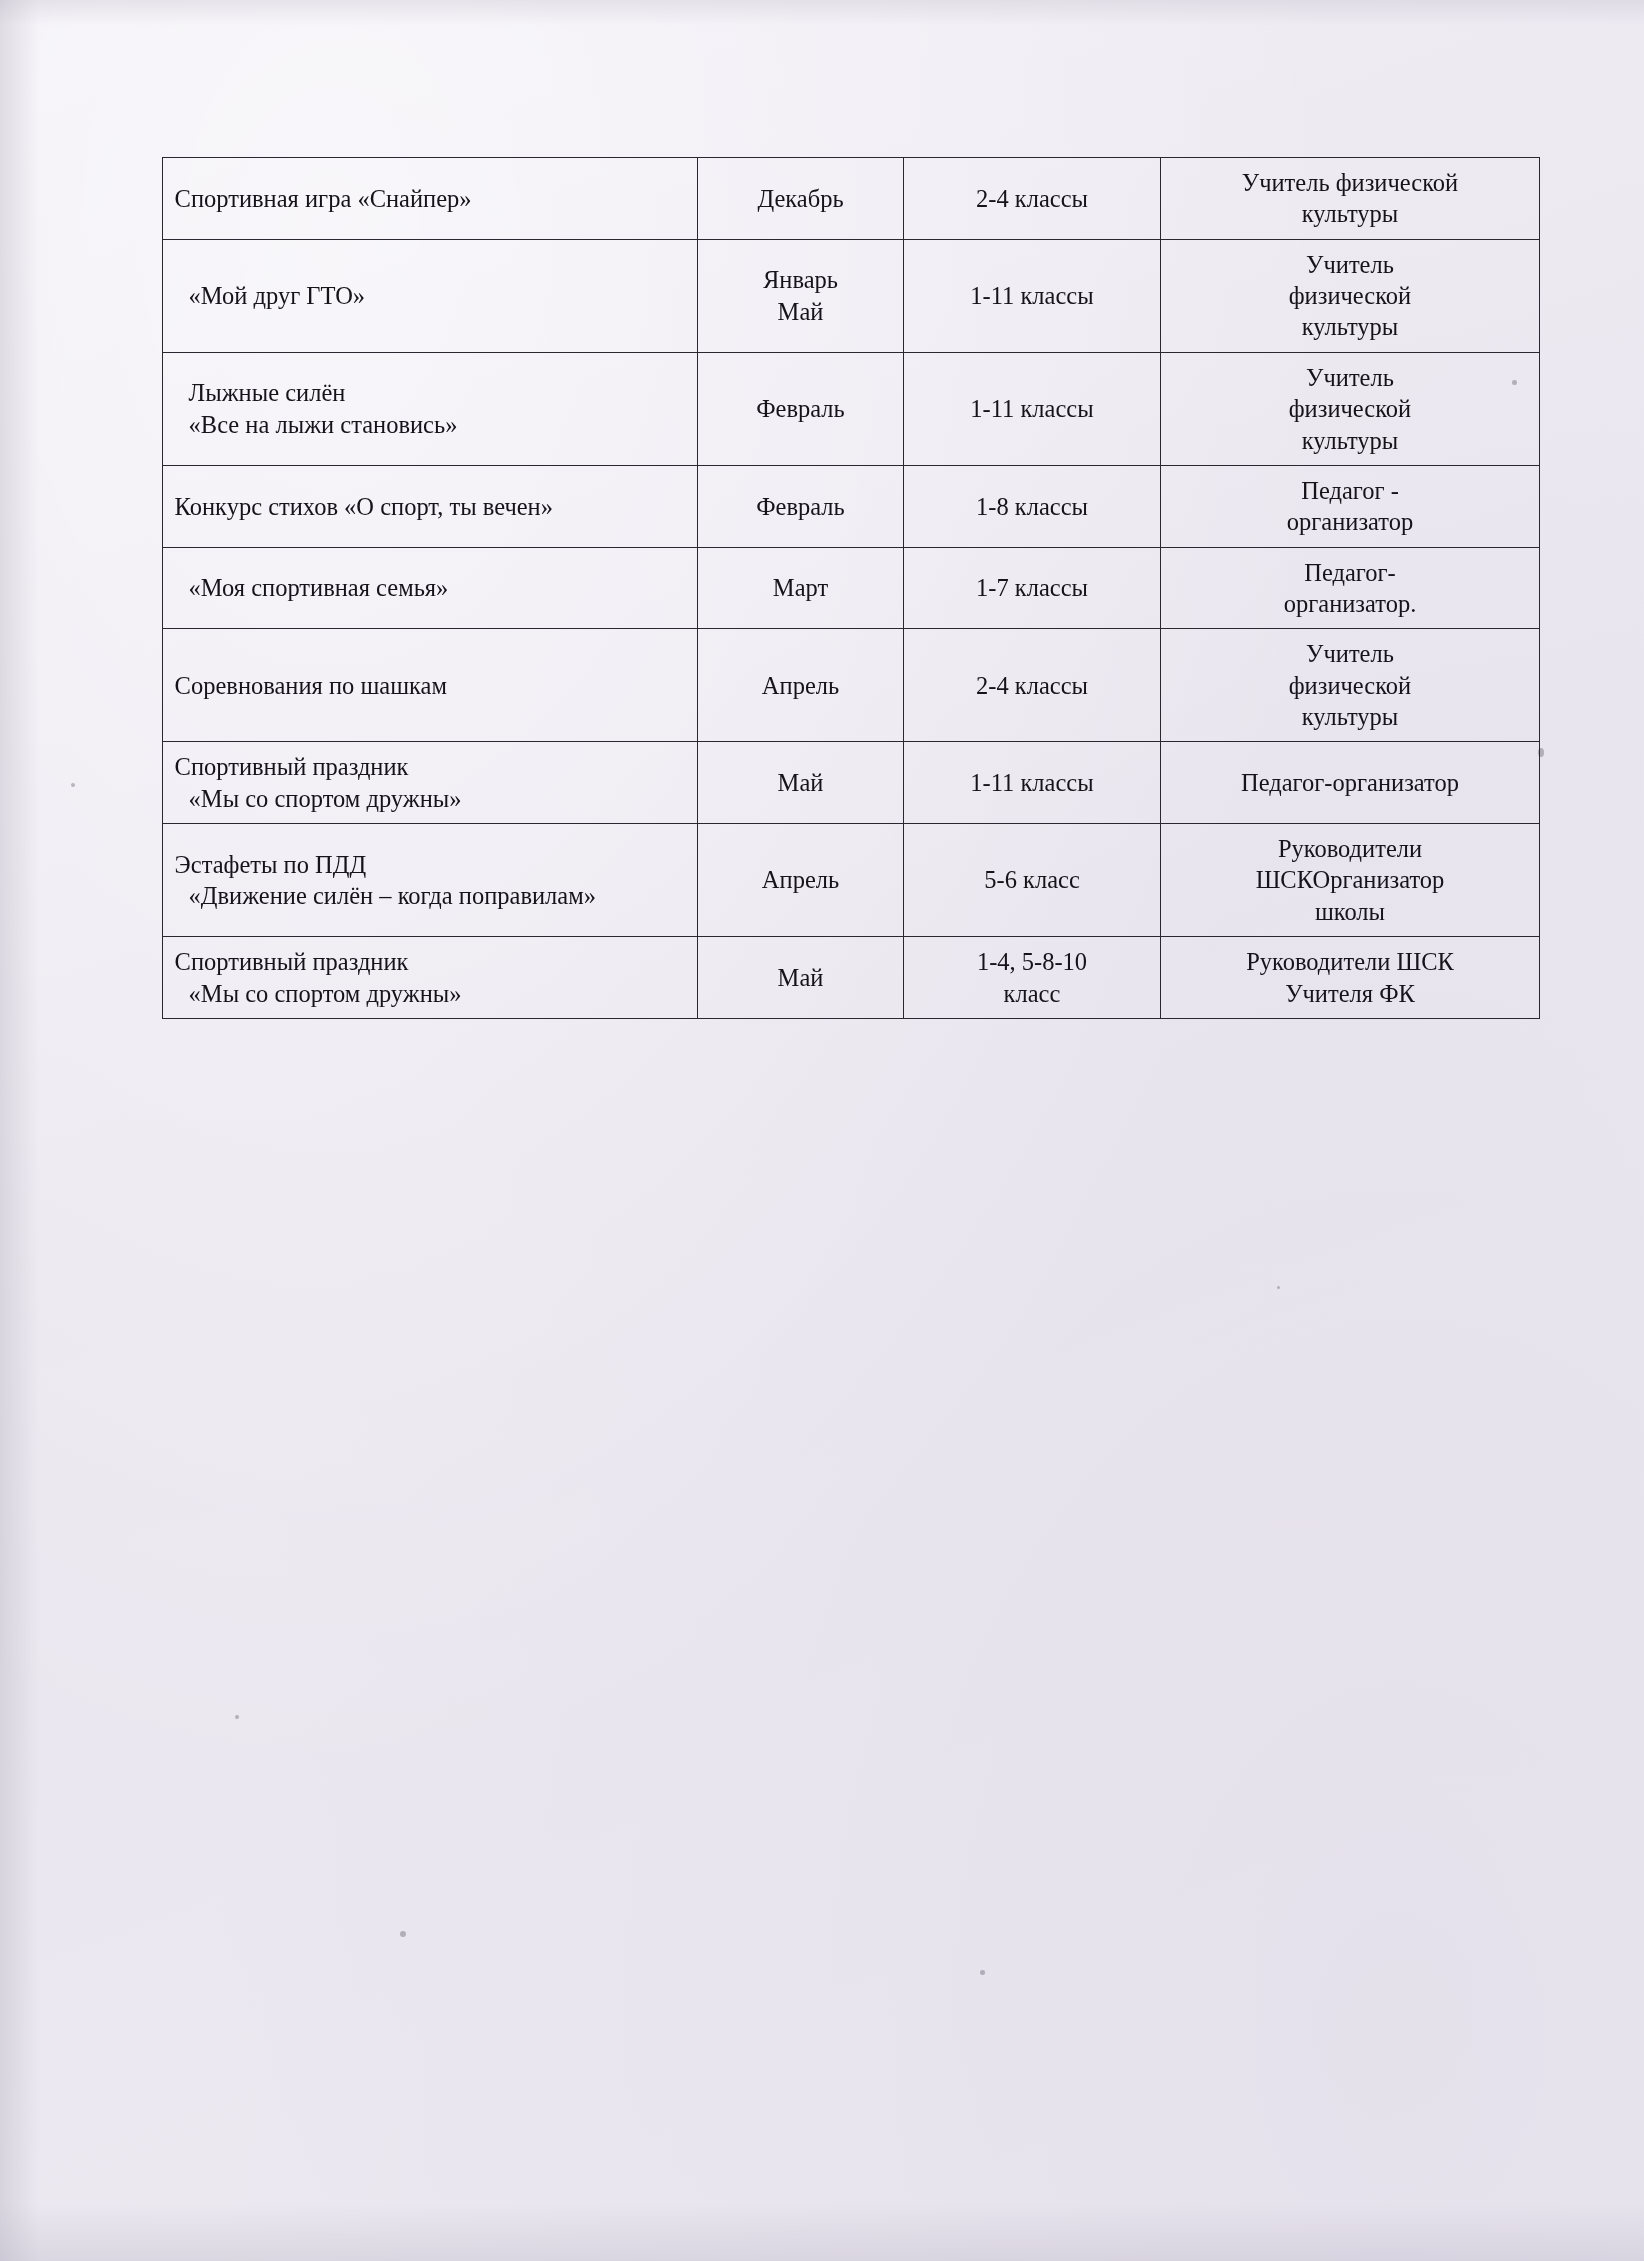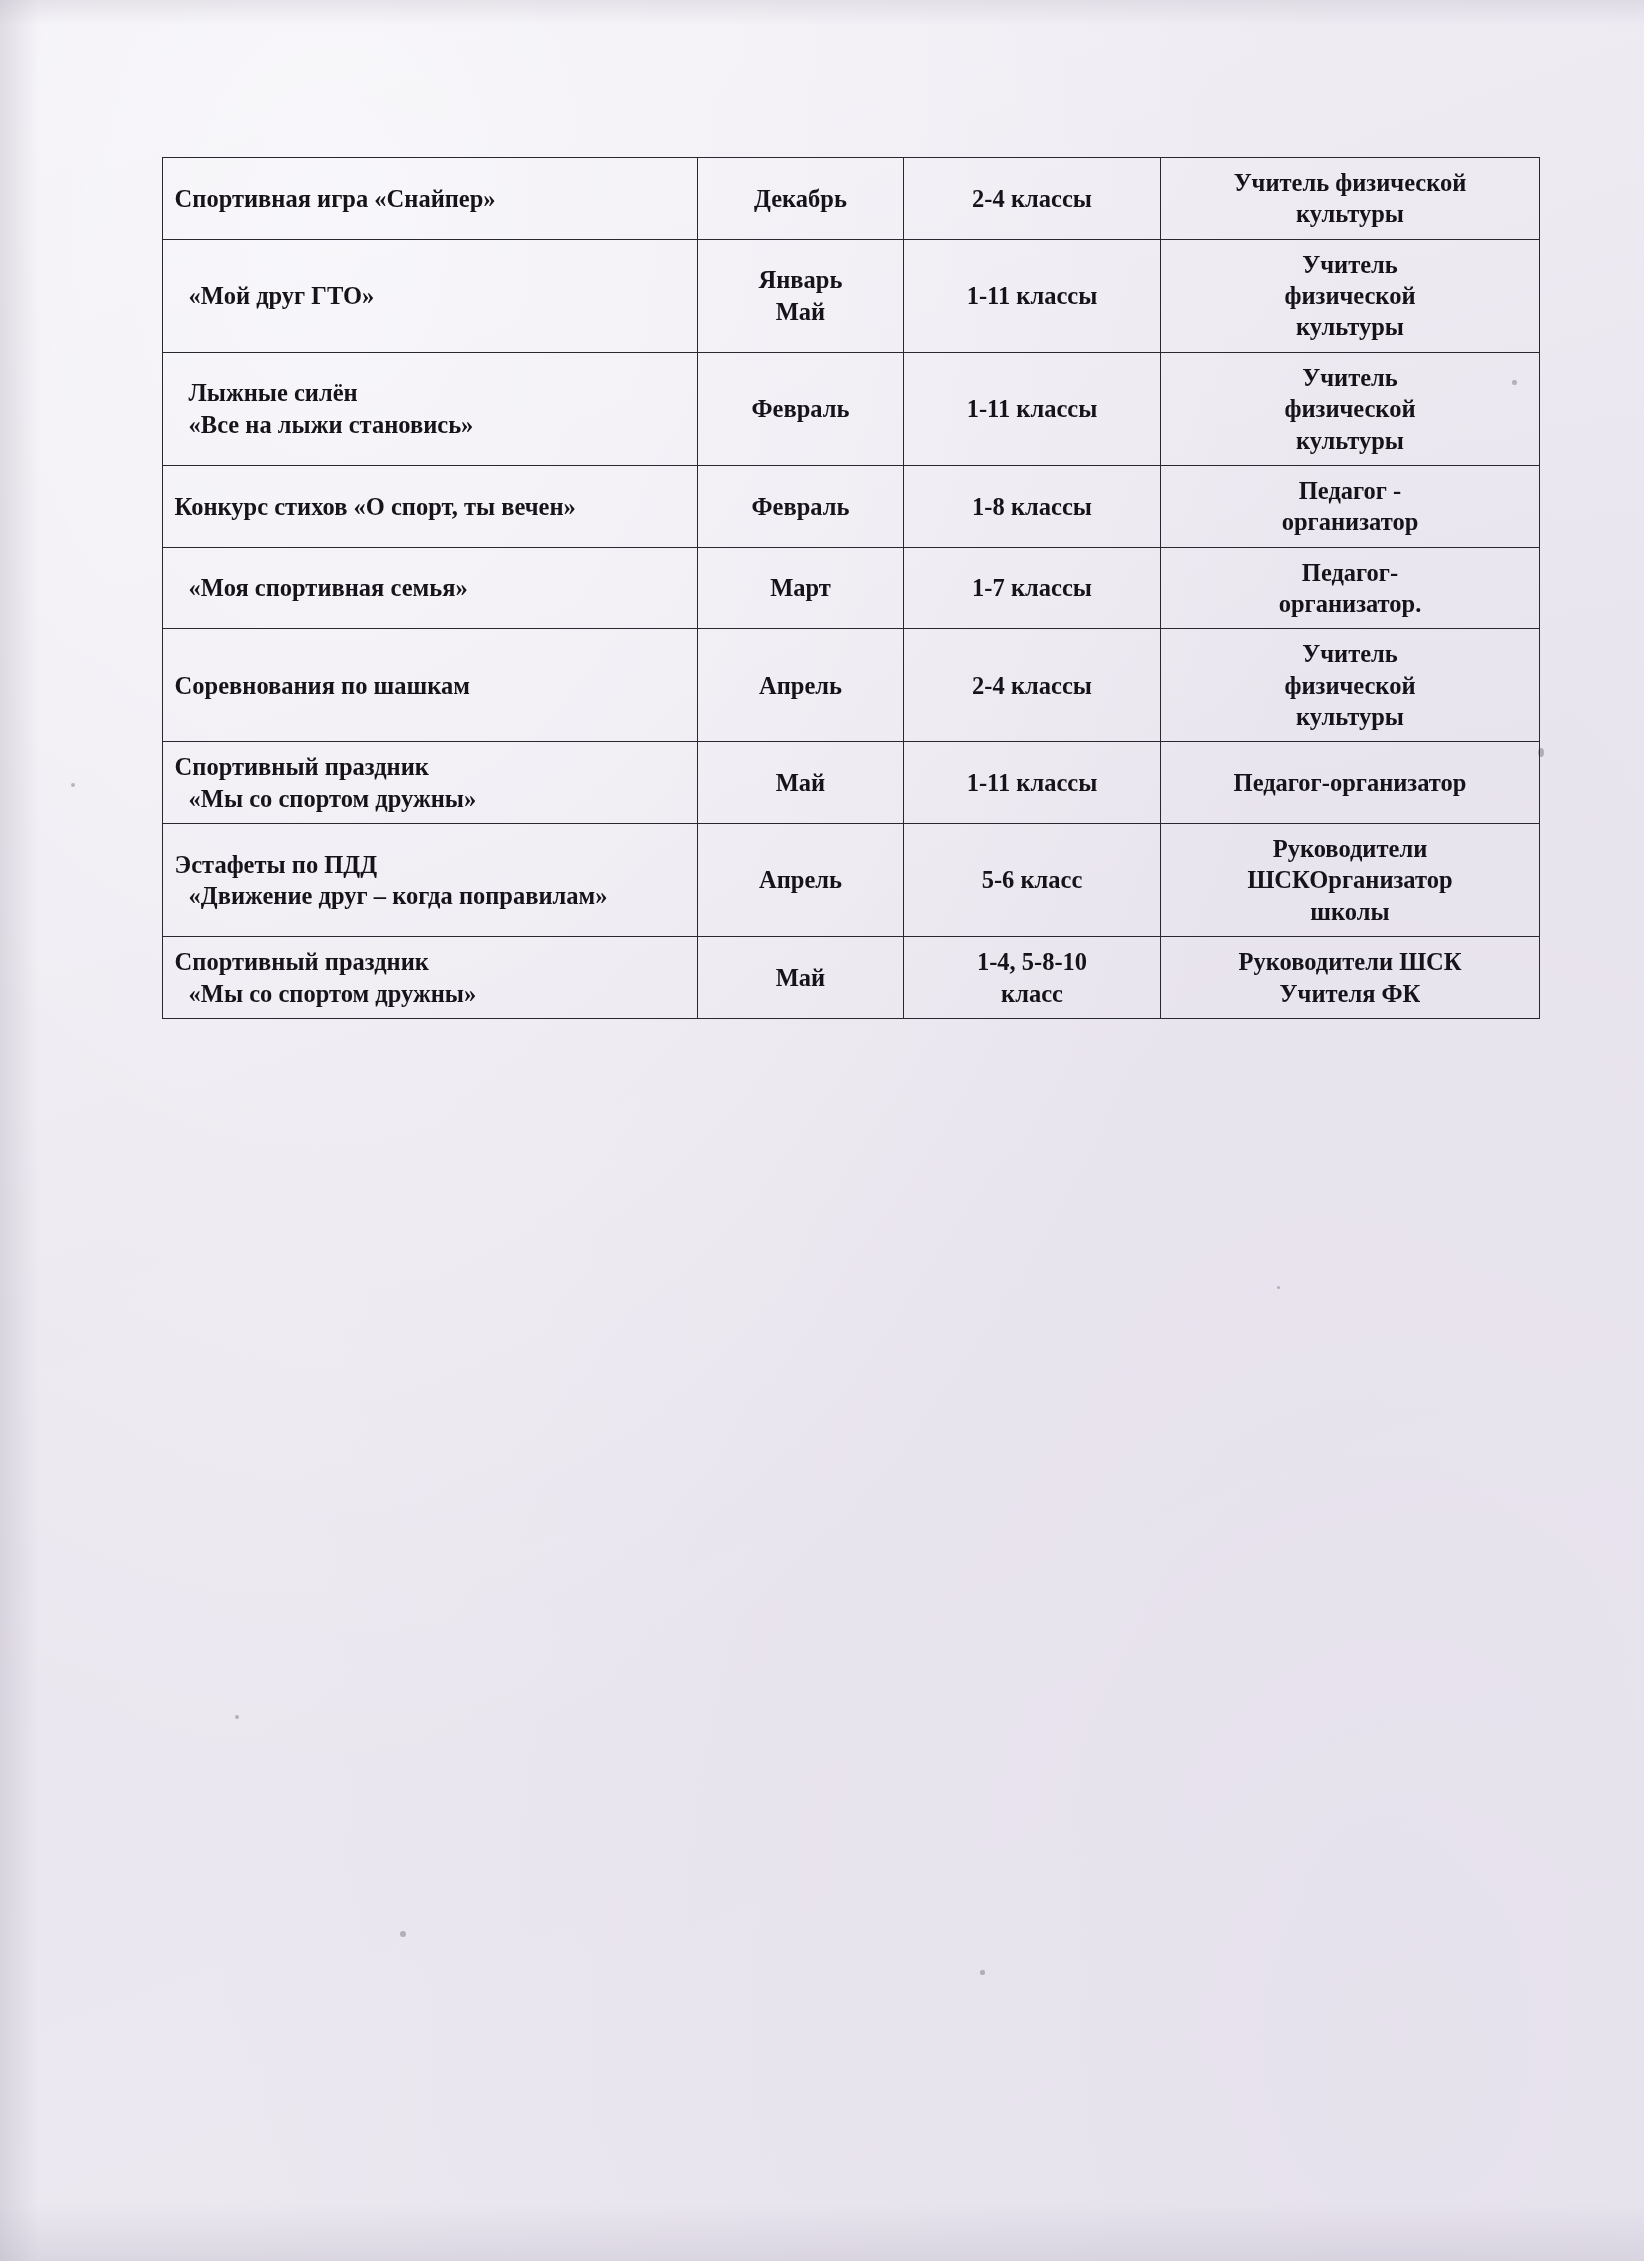--- a/index.html
+++ b/index.html
@@ -57,21 +57,20 @@
     left: 0; top: 0;
     width: 1644px;
     height: 2261px;
   }
 
   .table-wrap {
     position: absolute;
     left: 162px;
     top: 157px;
     width: 1377px;
-    font-weight: bold;
   }
 
   table.schedule {
     width: 100%;
     border-collapse: collapse;
     table-layout: fixed;
     background: transparent;
   }
 
   table.schedule td {
@@ -252,21 +251,21 @@
             <span class="line2">1-11 классы</span>
           </td>
           <td class="col-resp">
             <span class="line2">Педагог-организатор</span>
           </td>
         </tr>
 
         <tr class="table-row">
           <td class="col-event">
             <span class="line2">Эстафеты по ПДД</span>
-            <span class="indent">«Движение друг – когда поправилам»</span>
+            <span class="indent">«Движение силён – когда поправилам»</span>
           </td>
           <td class="col-month">
             <span class="line2">Апрель</span>
           </td>
           <td class="col-class">
             <span class="line2">5-6 класс</span>
           </td>
           <td class="col-resp">
             <span class="line2">Руководители</span>
             <span class="line2">ШСКОрганизатор</span>

